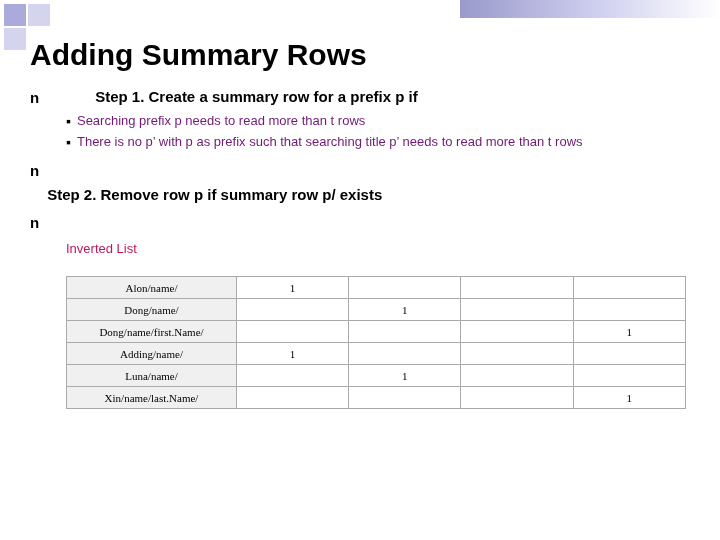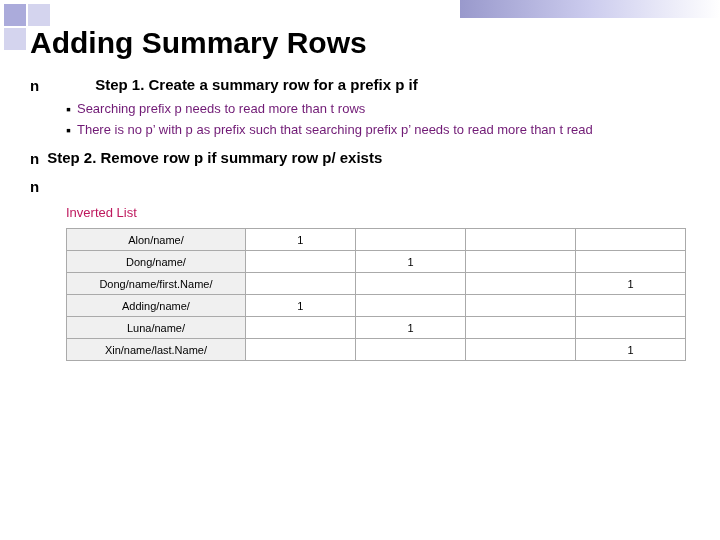--- a/index.html
+++ b/index.html
@@ -59,21 +59,21 @@
       left: 30px;
       right: 20px;
       bottom: 10px;
     }
 
     .page-title {
       font-size: 30px;
       font-weight: bold;
       color: #000000;
       margin-bottom: 16px;
-      margin-top: 6px;
+      margin-top: 18px;
     }
 
     .bullet-section {
       margin-bottom: 10px;
     }
 
     .bullet-main {
       display: flex;
       align-items: flex-start;
       margin-bottom: 6px;
@@ -114,40 +114,42 @@
     .sub-bullet-text {
       font-size: 13px;
       color: #701a75;
       line-height: 1.4;
     }
 
     .step2-label {
       font-size: 15px;
       font-weight: bold;
       color: #000;
+      margin-top: 25px;
     }
 
     .example-label {
       font-size: 15px;
       font-weight: bold;
       color: #000;
     }
 
     .inverted-list-label {
       font-size: 13px;
       color: #be185d;
       margin-top: 4px;
       margin-bottom: 8px;
       margin-left: 36px;
     }
 
     
     .table-wrapper {
       margin-left: 36px;
-      margin-top: 8px;
+      margin-top: 20px;
+      font-family: Liberation Serif, serif;
     }
 
     table {
       border-collapse: collapse;
       width: 620px;
       font-size: 11px;
     }
 
     table td {
       border: 1px solid #aaaaaa;
@@ -187,21 +189,21 @@
       <span class="bullet-n">n</span>
       <span class="bullet-text">Step 1. Create a summary row for a prefix p if</span>
     </div>
     <div class="sub-bullets">
       <div class="sub-bullet">
         <span class="sub-bullet-icon">▪</span>
         <span class="sub-bullet-text">Searching prefix p needs to read more than t rows</span>
       </div>
       <div class="sub-bullet">
         <span class="sub-bullet-icon">▪</span>
-        <span class="sub-bullet-text">There is no p’ with p as prefix such that searching prefix p’ needs to read more than t read</span>
+        <span class="sub-bullet-text">There is no p’ with p as prefix such that searching title p’ needs to read more than t rows</span>
       </div>
     </div>
   </div>
 
   <div class="bullet-section">
     <div class="bullet-main">
       <span class="bullet-n">n</span>
       <span class="step2-label">Step 2. Remove row p if summary row p/ exists</span>
     </div>
   </div>

